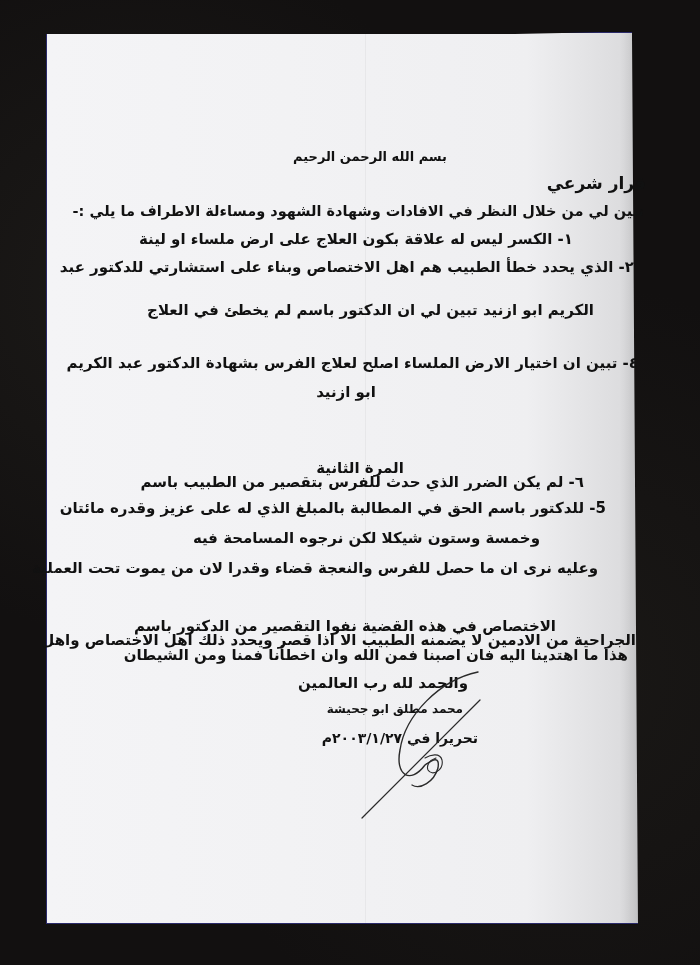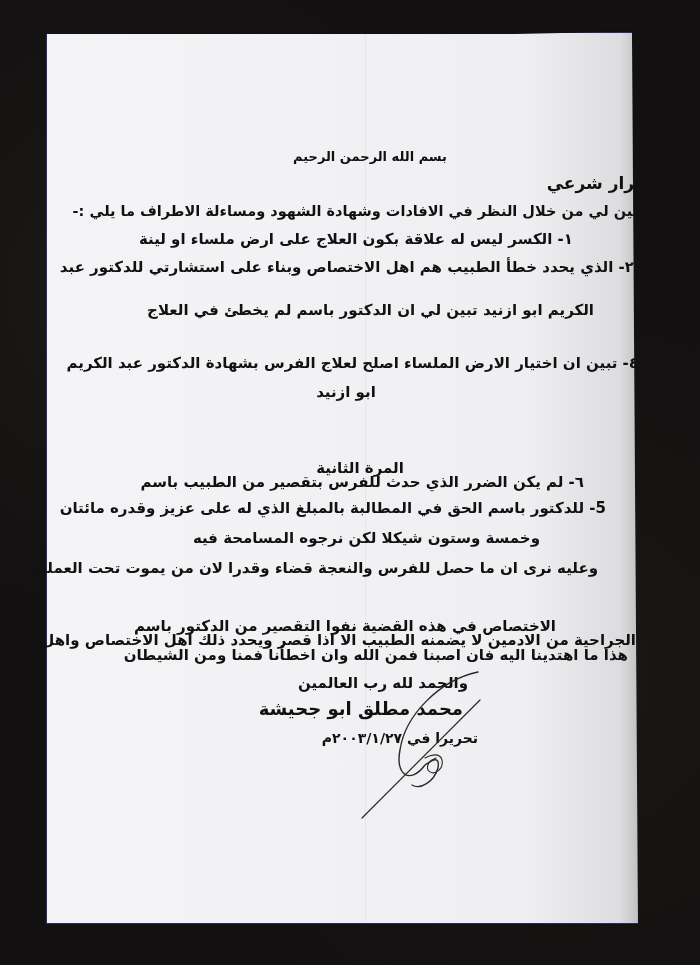--- a/index.html
+++ b/index.html
@@ -115,21 +115,21 @@
 
   <div class="line" style="right:40px; top:466px;">5- للدكتور باسم الحق في المطالبة بالمبلغ الذي له على عزيز وقدره مائتان</div>
   <div class="line" style="right:106px; top:496px;">وخمسة وستون شيكلا لكن نرجوه المسامحة فيه</div>
 
   <div class="line" style="right:48px; top:526px;">وعليه نرى ان ما حصل للفرس والنعجة قضاء وقدرا لان من يموت تحت العملية</div>
   <div class="line" style="right:10px; top:556px;margin-top:42px;">الجراحية من الادمين لا يضمنه الطبيب الا اذا قصر ويحدد ذلك اهل الاختصاص واهل</div>
   <div class="line" style="right:90px; top:584px;">الاختصاص في هذه القضية نفوا التقصير من الدكتور باسم</div>
   <div class="line" style="right:18px; top:613px;">هذا ما اهتدينا اليه فان اصبنا فمن الله وان اخطأنا فمنا ومن الشيطان</div>
   <div class="line" style="right:178px; top:641px;">والحمد لله رب العالمين</div>
 
-  <div class="line" style="right:183px; top:667px; font-size:18px;">محمد مطلق ابو جحيشة</div>
+  <div class="line" style="right:183px; top:667px; font-size:12px;">محمد مطلق ابو جحيشة</div>
   <div class="line" style="right:168px; top:696px; font-size:14px;">تحريرا في ٢٠٠٣/١/٢٧م</div>
 </div>
 
 <svg class="signature" viewBox="0 0 700 965">
   <path d="M 478 672 C 440 680, 405 715, 400 750 C 395 775, 410 785, 425 765 C 432 760, 440 755, 438 768 C 434 782, 420 790, 412 785" fill="none" stroke="#2a2a2a" stroke-width="1.4" stroke-linecap="round"></path>
   <path d="M 480 700 L 362 818" fill="none" stroke="#2a2a2a" stroke-width="1.2" stroke-linecap="round"></path>
   <path d="M 425 758 C 430 755, 440 752, 442 760 C 444 770, 432 777, 428 770 C 426 765, 430 760, 436 758" fill="none" stroke="#2a2a2a" stroke-width="1.1" stroke-linecap="round"></path>
 </svg>
 
 </body></html>

